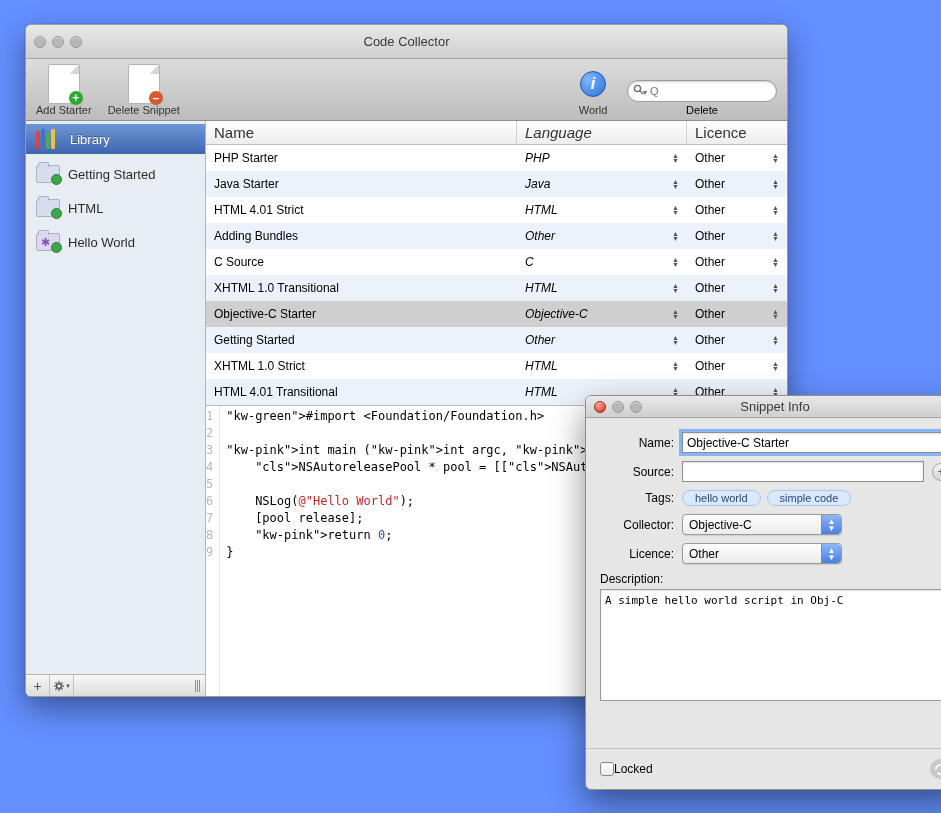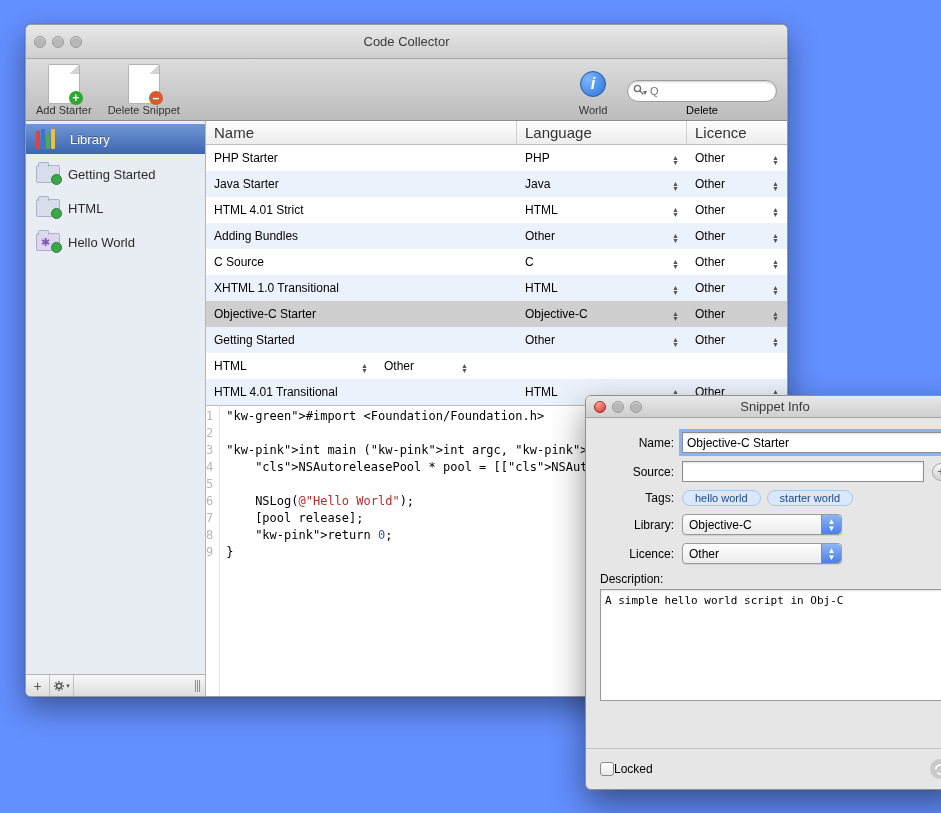--- a/index.html
+++ b/index.html
@@ -101,29 +101,29 @@
   .side-footer .grip span { width:1px; height:12px; background:#8e8e8e;}
   
   .content { flex:1; display:flex; flex-direction:column; background:#fff; min-width:0;}
   .table { flex:0 0 auto;}
   .thead {
     display:flex; background:linear-gradient(#fdfdfd,#ededed);
     border-bottom:1px solid #bcbcbc; font-size:15px; color:#333;
   }
   .th { padding:3px 8px; border-right:1px solid #cfcfcf;}
   .col-name{flex:1;}
-  .col-lang{width:170px;}
+  .col-lang{width:170px;font-style:italic;}
   .col-lic{width:100px;}
   .tbody { }
   .tr { display:flex; font-size:12px; align-items:center;}
   .tr:nth-child(odd){background:#fff;}
   .tr:nth-child(even){background:#ecf2fb;}
   .tr.selected { background:#cfcfcf !important;}
   .td { padding:6px 8px; overflow:hidden; text-overflow:ellipsis; white-space:nowrap;}
-  .td.col-lang, .td.col-lic { display:flex; align-items:flex-end; justify-content:space-between;}
+  .td.col-lang, .td.col-lic { display:flex; align-items:center; justify-content:space-between;}
   .stepper { display:inline-flex; flex-direction:column; line-height:5px; font-size:7px; color:#555; margin-left:4px;}
   
   .code-view {
     flex:1; border-top:1px solid #bcbcbc; display:flex; font-family: "Monaco","Menlo",monospace;
     font-size:12px; background:#fff; line-height:17px; overflow:auto;
   }
   .gutter {
     width:26px; color:#b7b7b7; text-align:right; padding:2px 6px 2px 0; user-select:none;
     border-right:1px solid #e3e3e3;
   }
@@ -463,20 +463,21 @@
               </div>
               <div class="td col-lic">
                 <span>Other</span>
                 <span class="stepper">
                   <span>▲</span>
                   <span>▼</span>
                 </span>
               </div>
             </div>
             <div class="tr">
+              <div class="td col-name">XHTML 1.0 Strict</div>
               <div class="td col-lang">
                 <span>HTML</span>
                 <span class="stepper">
                   <span>▲</span>
                   <span>▼</span>
                 </span>
               </div>
               <div class="td col-lic">
                 <span>Other</span>
                 <span class="stepper">
@@ -539,25 +540,25 @@
     </div>
     <div class="form-row">
       <label>Source:</label>
       <input class="text-input" value="" style="">
       <div class="add-round">+</div>
     </div>
     <div class="form-row">
       <label>Tags:</label>
       <div class="tag-row" id="tag-row">
           <span class="tag-pill">hello world</span>
-          <span class="tag-pill">starter world</span>
+          <span class="tag-pill">simple code</span>
         </div>
     </div>
     <div class="form-row">
-      <label>Library:</label>
+      <label>Collector:</label>
       <div class="aqua-select" style="max-width:160px">
         <span>Objective-C</span>
         <div class="end">▲<br>▼</div>
       </div>
     </div>
     <div class="form-row">
       <label>Licence:</label>
       <div class="aqua-select" style="max-width:160px">
         <span>Other</span>
         <div class="end">▲<br>▼</div>

